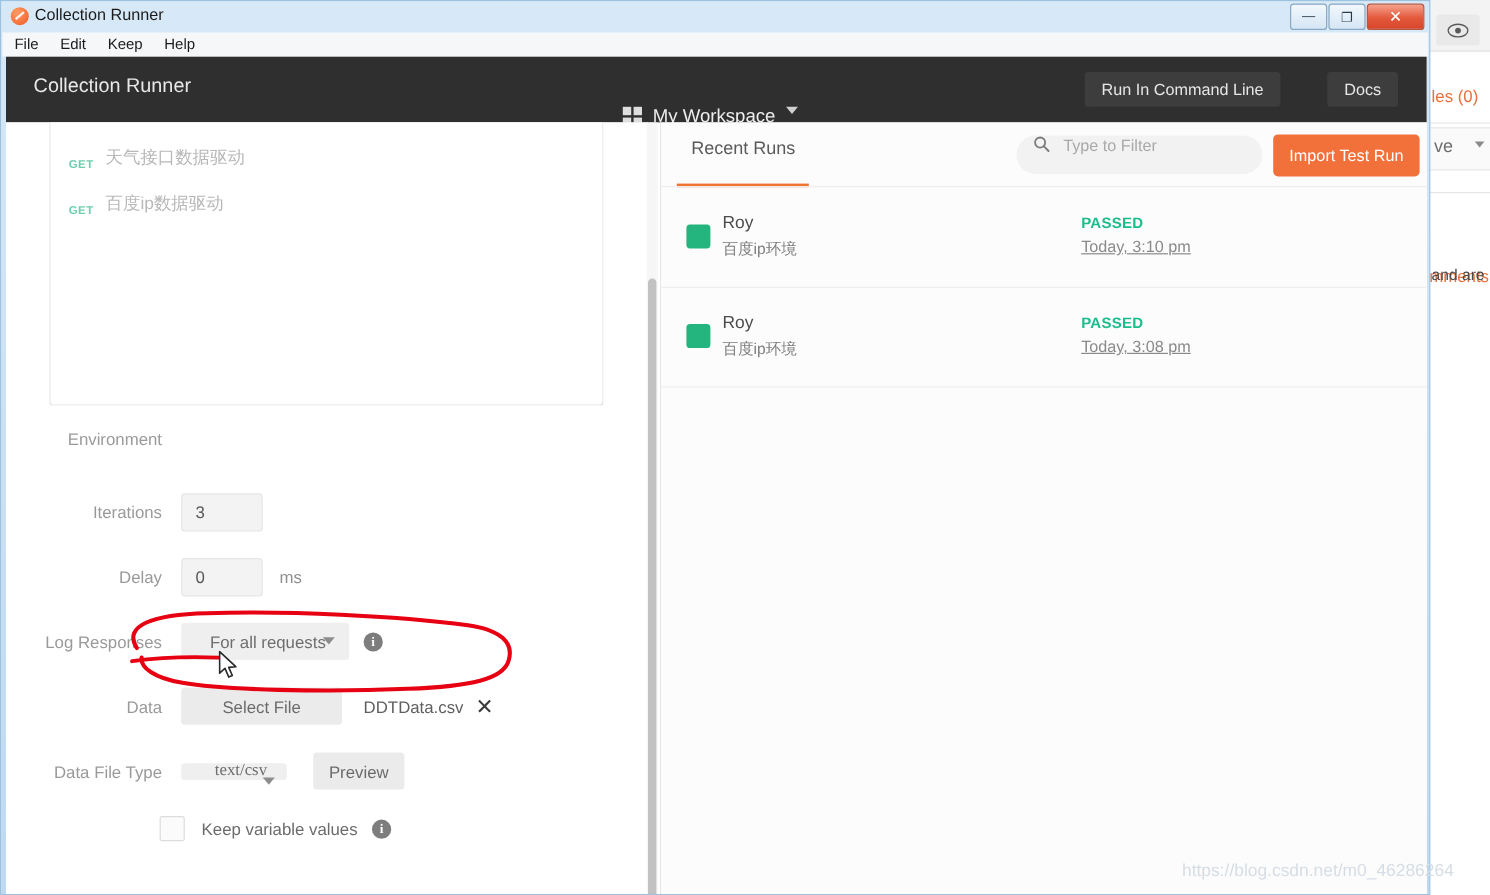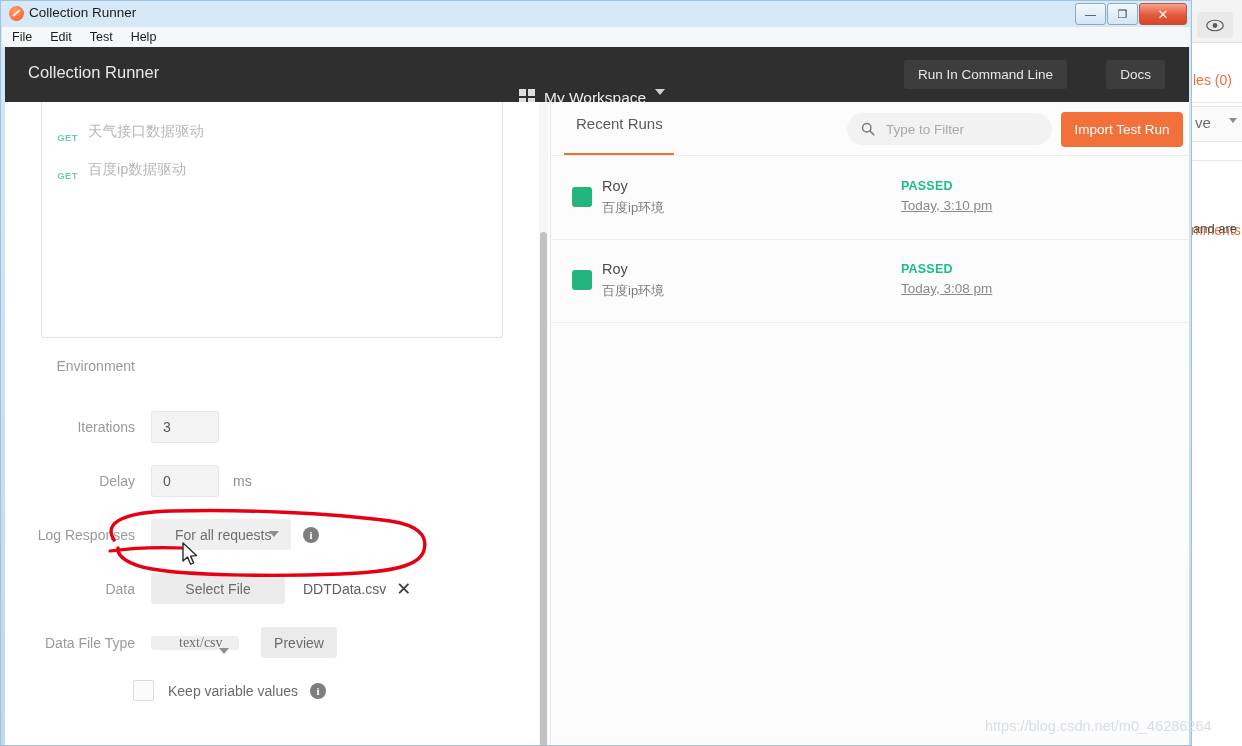--- a/index.html
+++ b/index.html
@@ -221,21 +221,21 @@
   .rr-tab-underline {
     position: absolute; left: 13px; top: 51px; width: 110px; height: 3px;
     background: #f07230;
   }
   .rr-header-line {
     position: absolute; left: 0; top: 53px; width: 638px; height: 1px;
     background: #ececec;
   }
   .filter-box {
     position: absolute; left: 296px; top: 11px; width: 205px; height: 32px;
-    background: #f2f2f2; border-radius: 16px; display: flex; align-items: center;
+    background: #f2f2f2; border-radius: 16px; display: flex; align-items: flex-start;
     padding-left: 14px; box-sizing: border-box; cursor: text;
   }
   .filter-box svg { width: 14px; height: 14px; margin-right: 9px; }
   .filter-input {
     border: none; background: transparent; outline: none;
     font-size: 13.5px; color: #5a5a5a; width: 150px;
     font-family: "Liberation Sans", sans-serif;
   }
   .filter-input::placeholder { color: #a9a9a9; }
   .import-btn {
@@ -306,21 +306,21 @@
       <div class="os-btns">
         <div class="os-btn">—</div>
         <div class="os-btn">❐</div>
         <div class="os-btn close">✕</div>
       </div>
     </div>
 
     <div class="os-menubar">
       <div class="os-menu-item">File</div>
       <div class="os-menu-item">Edit</div>
-      <div class="os-menu-item">Test</div>
+      <div class="os-menu-item">Keep</div>
       <div class="os-menu-item">Help</div>
     </div>
 
     <div class="app">
 
       <div class="app-header">
         <div class="app-header-title">Collection Runner</div>
         <div class="ws-wrap">
           <span class="grid-icon">
               <i></i>

